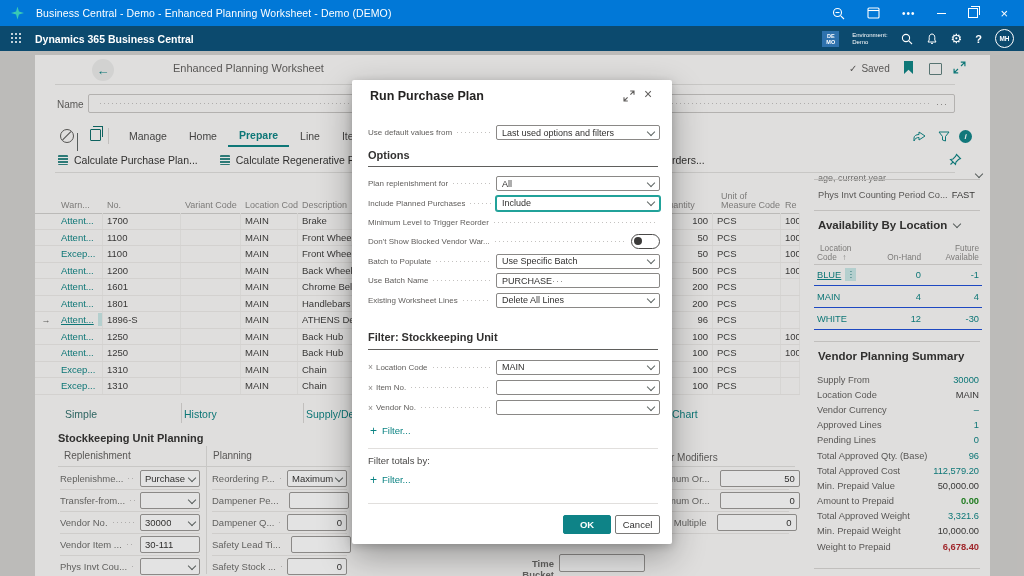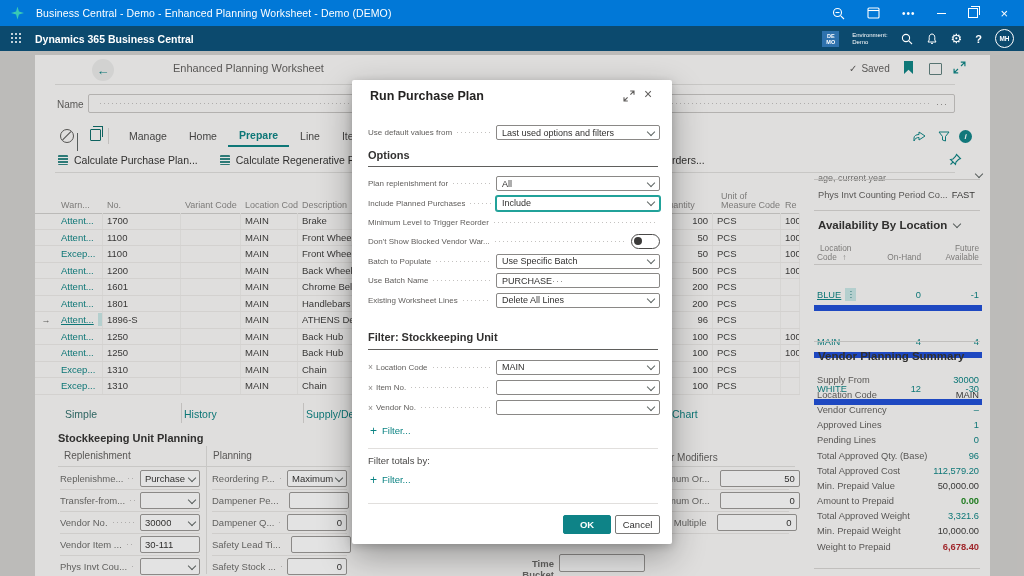--- a/index.html
+++ b/index.html
@@ -110,21 +110,21 @@
   .fb-lbl{font-size:9.3px;color:#605e5c;white-space:nowrap;overflow:hidden;}
   .fb-frag{position:absolute;left:818px;top:173px;width:164px;display:flex;font-size:9px;color:#7a7977;}
   .fb-row{position:absolute;left:818px;display:flex;width:157px;}
   .fb-val{margin-left:auto;font-size:9.3px;color:#3b3a39;}
   .fb-title{position:absolute;left:818px;font-size:11.5px;font-weight:700;color:#323130;display:flex;align-items:center;gap:7px;}
   .av{position:absolute;left:814px;width:168px;font-size:9.3px;}
   .av-hdr{display:grid;grid-template-columns:62px 48px 58px;align-items:end;height:26px;
       border-bottom:1px solid #d8d6d4;color:#8a8886;font-size:8.3px;line-height:9px;}
   .av-hdr span{padding:0 3px 2px 3px;}
   .av-r{display:grid;grid-template-columns:62px 48px 58px;height:21px;align-items:center;
-      border-bottom:6px solid #1d4ed8;margin-top:20px;}
+      border-bottom:1px solid #1d4ed8;}
   .av-c{padding:0 3px;display:flex;align-items:center;overflow:hidden;}
   .av-num{justify-content:flex-end;color:#0b8383;}
   .v-rows{position:absolute;left:814px;width:168px;}
   .v-row{display:flex;align-items:center;height:15.2px;padding:0 3px;}
   .v-val{margin-left:auto;font-size:9.3px;}
   .v-link{color:#0b8383;}
   .v-plain{color:#3b3a39;}
   .v-pos{color:#218a21;font-weight:700;}
   .v-neg{color:#b3282d;font-weight:700;}
   .ralign{text-align:right;}

